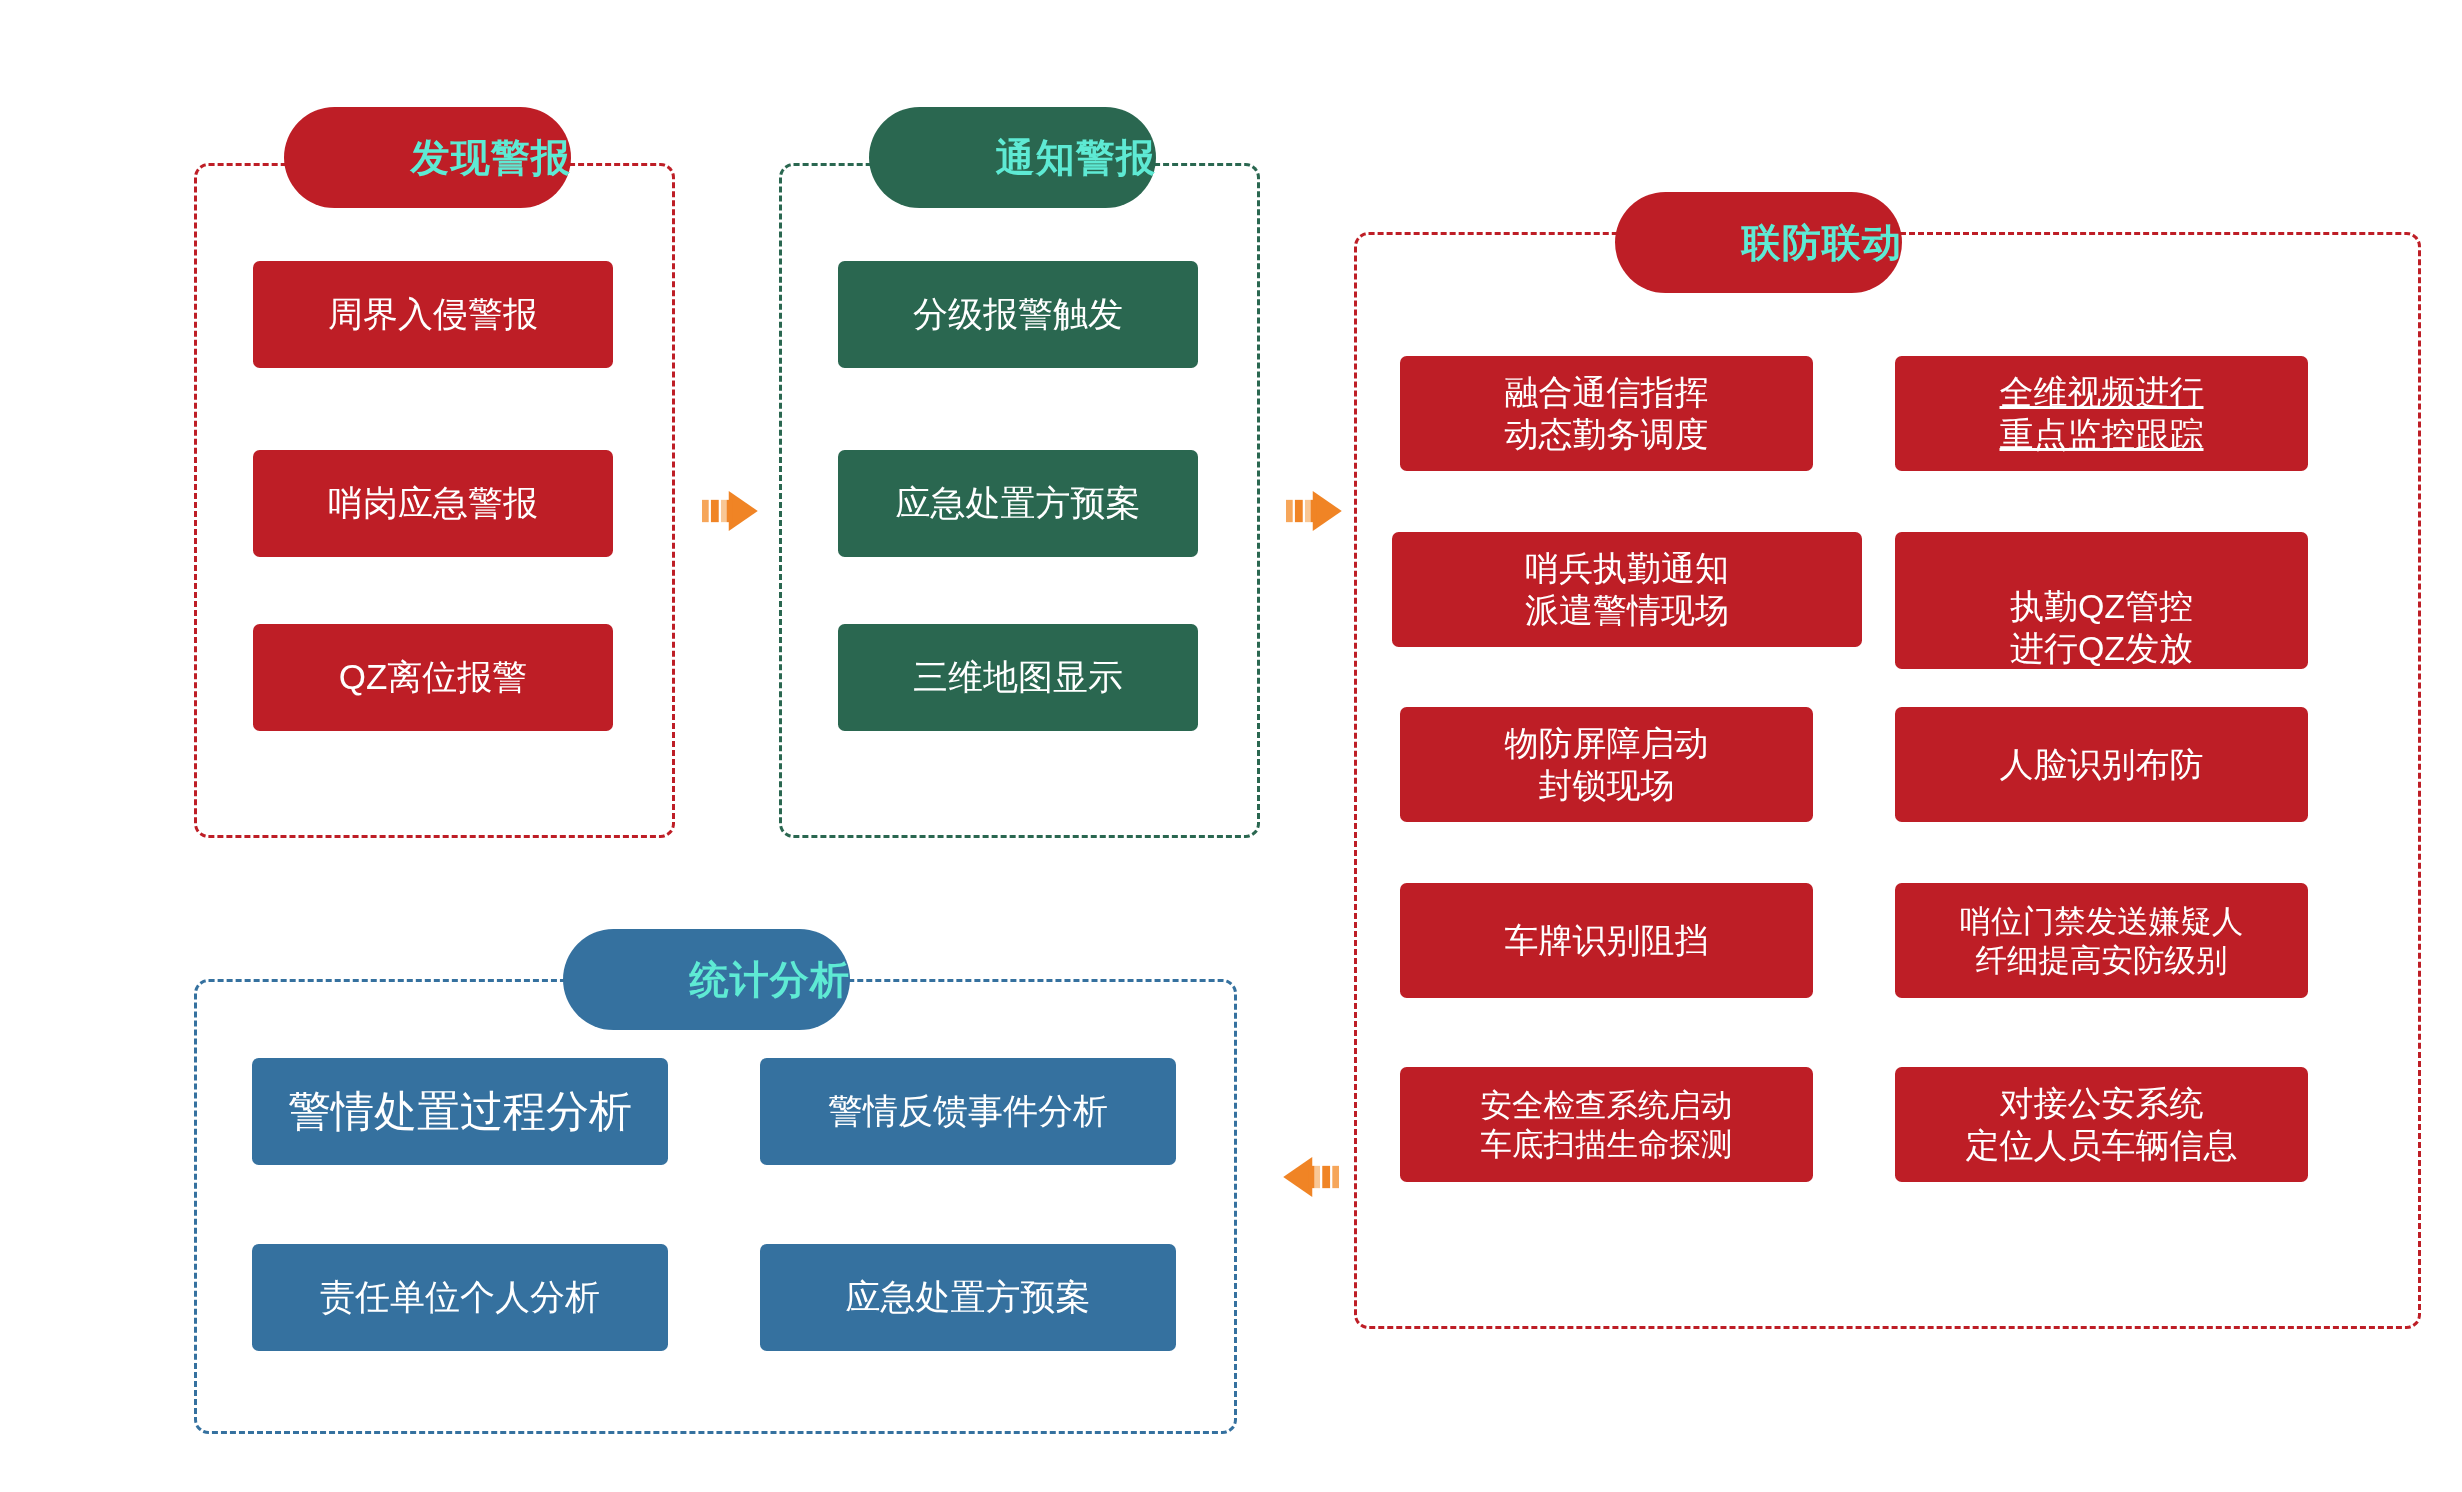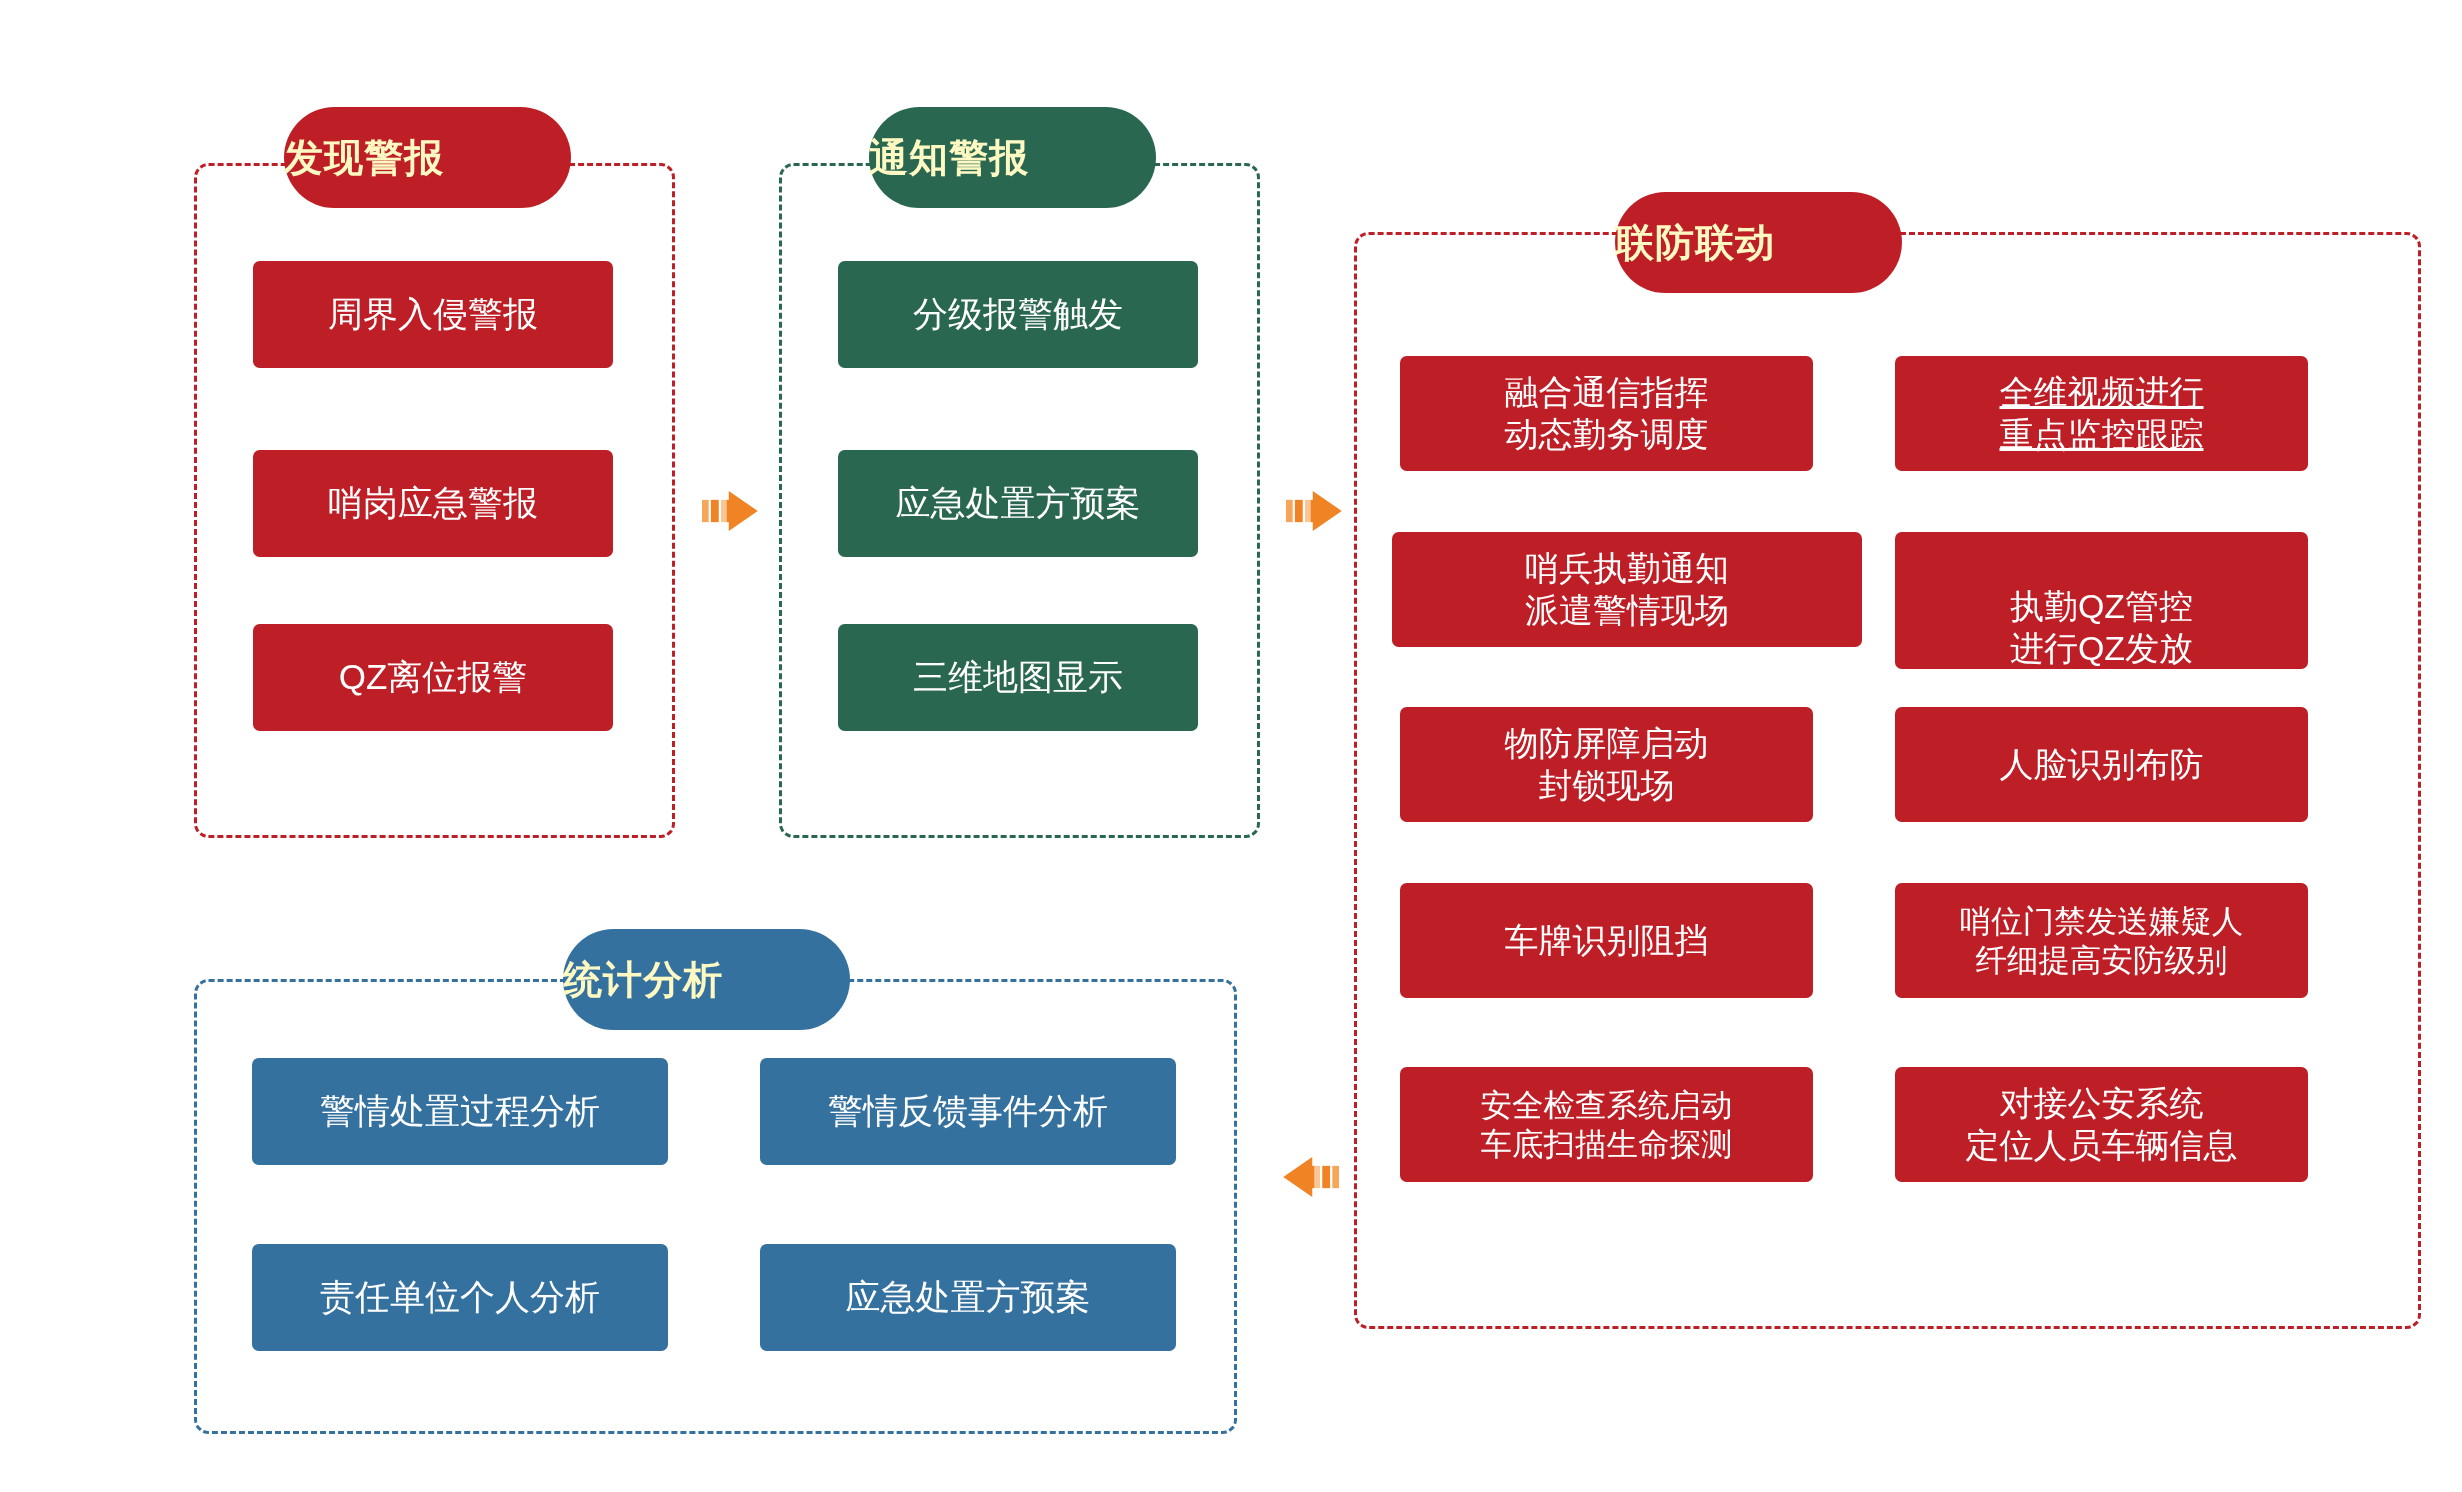--- a/index.html
+++ b/index.html
@@ -34,23 +34,23 @@
   .panel-red   { border-color: #BE1E26; }
   .panel-green { border-color: #2A6750; }
   .panel-blue  { border-color: #35719F; }
 
   
   .pill {
     position: absolute;
     box-sizing: border-box;
     display: flex;
     align-items: center;
-    justify-content: flex-start;
+    justify-content: flex-end;
     border-radius: 562px;
-    color: #fef9c3;
+    color: #5eead4;
     font-weight: bold;
     letter-spacing: 1.1px;
     z-index: 5;
     white-space: nowrap;
   }
   .pill-red   { background: #BE1E26; }
   .pill-green { background: #2A6750; }
   .pill-blue  { background: #35719F; }
 
   
@@ -188,21 +188,21 @@
     <path d="M56 10 L56 82 L4 46 Z" fill="#F08425"></path>
     <rect x="50" y="26" width="10" height="40" fill="#F08425"></rect>
   </svg>
 
   <div class="panel panel-blue" style="left:194px; top:979px; width:1043px; height:455px;"></div>
 
   <div class="pill pill-blue" style="left:563px; top:929px; width:287px; height:101px; font-size:39px;">
     <span>统计分析</span>
   </div>
 
-  <div class="box box-blue" style="left:252px; top:1058px; width:416px; height:107px; font-size:35px;">
+  <div class="box box-blue" style="left:252px; top:1058px; width:416px; height:107px; font-size:43px;">
     <span>警情处置过程分析</span>
   </div>
   <div class="box box-blue" style="left:252px; top:1244px; width:416px; height:107px; font-size:35px;">
     <span>责任单位个人分析</span>
   </div>
   <div class="box box-blue" style="left:760px; top:1058px; width:416px; height:107px; font-size:35px;">
     <span>警情反馈事件分析</span>
   </div>
   <div class="box box-blue" style="left:760px; top:1244px; width:416px; height:107px; font-size:35px;">
     <span>应急处置方预案</span>

